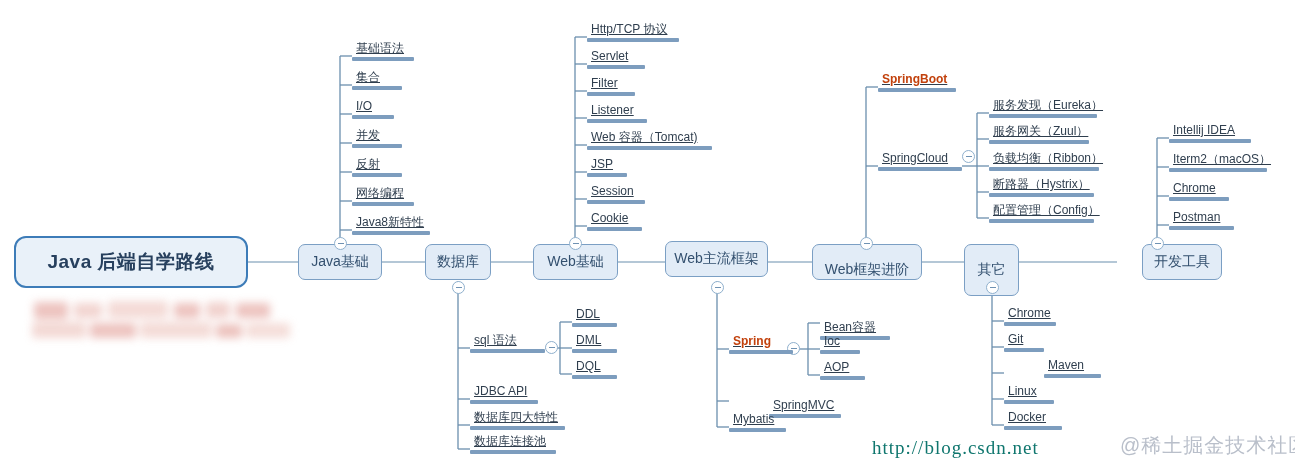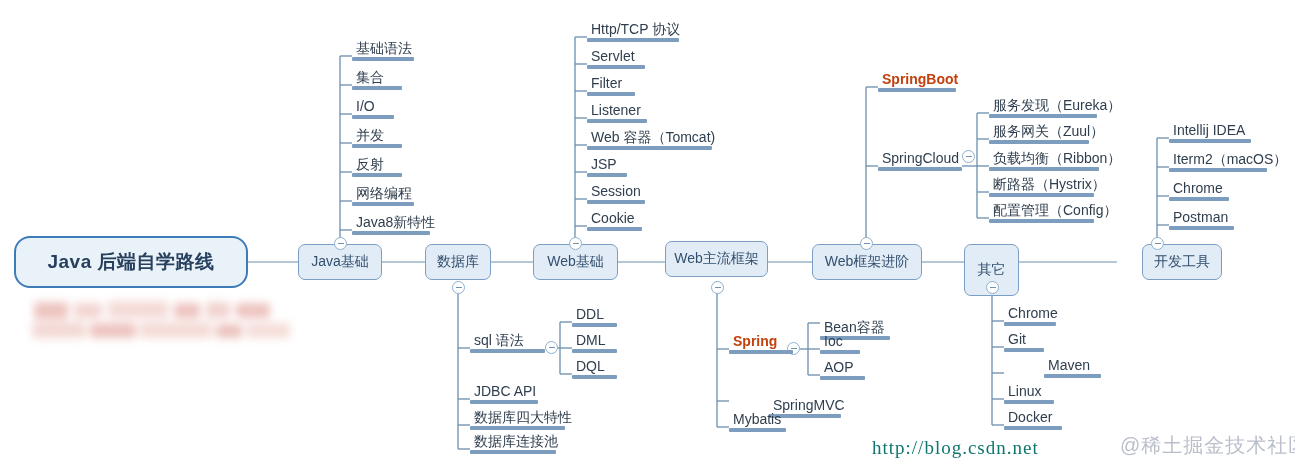--- a/index.html
+++ b/index.html
@@ -39,22 +39,23 @@
     color:#33506f;
     font-size:14px;
     white-space:nowrap;
   }
 
   
   .leaf{
     position:absolute;
     white-space:nowrap;
     color:#2f3e4e;
-    font-size:14px;
+    font-size:12px;
     line-height:15px;
+    text-decoration:underline;
   }
   .leaf .txt{display:block;padding:0 2px 1px 4px;}
   .leaf .bar{display:block;height:3.5px;background:#7d9dbe;border-radius:1px;}
   .leaf.red .txt{color:#c2410c;font-weight:bold;}
 
   
   .toggle{
     position:absolute;
     width:13px;height:13px;
     border:1px solid #8fb0cd;
@@ -178,37 +179,37 @@
       <path d="M992 425 H1004"></path>
 
       <path d="M1157 244 V138"></path>
       <path d="M1157 138 H1169"></path>
       <path d="M1157 167 H1169"></path>
       <path d="M1157 196 H1169"></path>
       <path d="M1157 225 H1169"></path>
     </g>
   </svg>
 
-  <div class="root-node" style="left:14px;top:236px;width:234px;height:52px;font-size:19px;border-radius:16px;">
+  <div class="root-node" style="left:14px;top:236px;width:234px;height:52px;font-size:19px;">
     <span>Java 后端自学路线</span>
   </div>
 
   <div class="main-node" style="left:298px;top:244px;width:84px;height:36px;">
     <span>Java基础</span>
   </div>
   <div class="main-node" style="left:425px;top:244px;width:66px;height:36px;">
     <span>数据库</span>
   </div>
   <div class="main-node" style="left:533px;top:244px;width:85px;height:36px;">
     <span>Web基础</span>
   </div>
   <div class="main-node" style="left:665px;top:241px;width:103px;height:36px;">
     <span>Web主流框架</span>
   </div>
-  <div class="main-node" style="left:812px;top:244px;width:110px;height:36px;">
+  <div class="main-node" style="left:812px;top:244px;width:110px;height:36px;align-items:flex-end;">
     <span>Web框架进阶</span>
   </div>
   <div class="main-node" style="left:964px;top:244px;width:55px;height:52px;">
     <span>其它</span>
   </div>
   <div class="main-node" style="left:1117px;top:244px;width:80px;height:36px;margin-left:25px;">
     <span>开发工具</span>
   </div>
 
   <div class="toggle" style="left:334px;top:237px;"></div>

